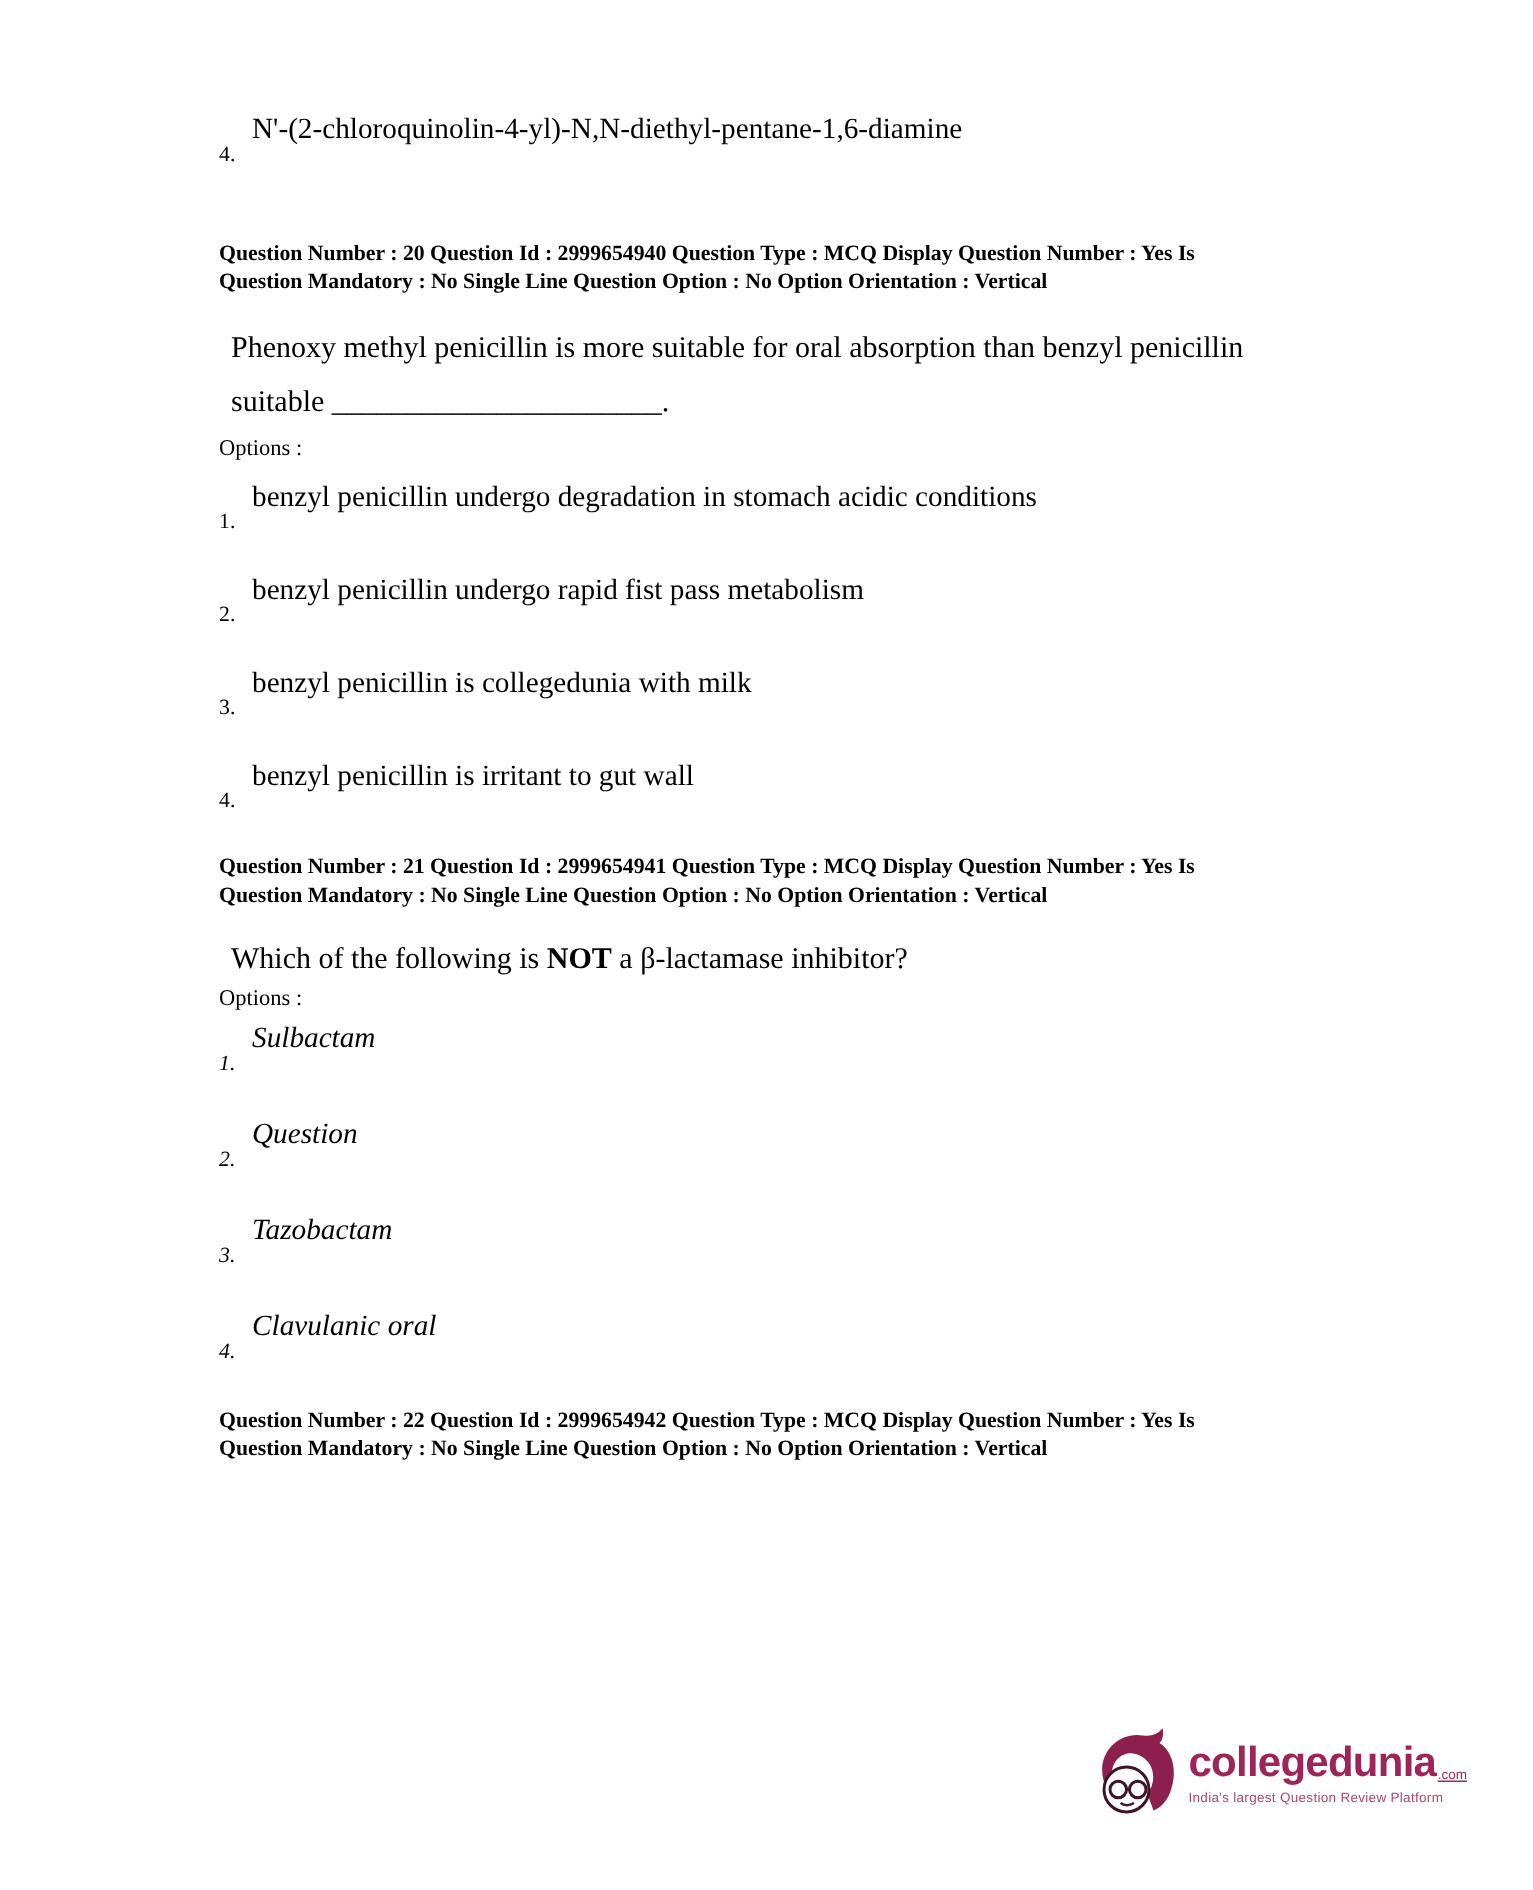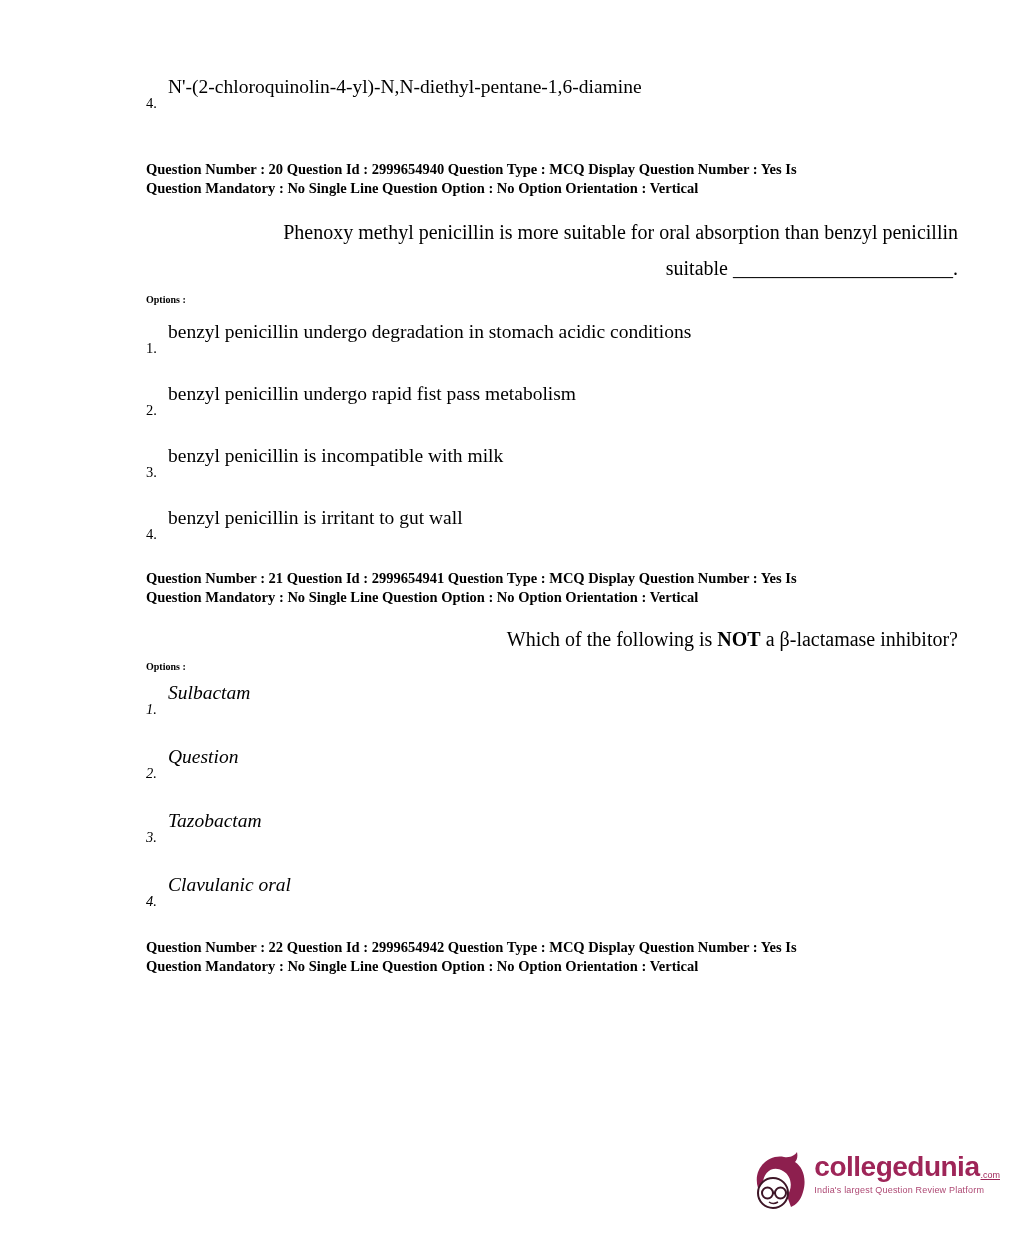--- a/index.html
+++ b/index.html
@@ -27,27 +27,26 @@
     font-size: 14.5px;
     line-height: 19px;
     white-space: nowrap;
   }
 
   
   .q-body {
     margin: 16px 0 0 8px;
     font-size: 20px;
     line-height: 36px;
-    text-align: right;
   }
   .q-line { white-space: nowrap; }
 
   .options-label {
-    font-weight: bold;
-    font-size: 10px;
+    font-weight: normal;
+    font-size: 15px;
     line-height: 19px;
     margin-top: 4px;
   }
 
   .options { margin-top: 12px; }
 
   .option { }
   .opt-text {
     margin-left: 22px;
     font-size: 19.5px;
@@ -71,23 +70,23 @@
   .q21 .options-label { margin-top: 0; }
   .q21 .options { margin-top: 6px; font-style: italic; }
   .q21 .option { margin-bottom: 28px; }
 
   .q22 { margin-top: 28px; }
 
   
   .logo {
     position: absolute;
     top: 1152px;
-    right: 16px;
+    right: 38px;
     display: flex;
-    align-items: flex-start;
+    align-items: center;
     gap: 9px;
   }
   .logo-icon { display: inline-block; line-height: 0; }
   .brand-line {
     display: flex;
     align-items: flex-end;
     font-family: "Liberation Sans", sans-serif;
   }
   .brand {
     font-size: 28px;
@@ -136,21 +135,21 @@
       <div class="options">
         <div class="option">
           <div class="opt-text">benzyl penicillin undergo degradation in stomach acidic conditions</div>
           <div class="opt-num">1.</div>
         </div>
         <div class="option">
           <div class="opt-text">benzyl penicillin undergo rapid fist pass metabolism</div>
           <div class="opt-num">2.</div>
         </div>
         <div class="option">
-          <div class="opt-text">benzyl penicillin is incompatible with milk</div>
+          <div class="opt-text">benzyl penicillin is collegedunia with milk</div>
           <div class="opt-num">3.</div>
         </div>
         <div class="option">
           <div class="opt-text">benzyl penicillin is irritant to gut wall</div>
           <div class="opt-num">4.</div>
         </div>
       </div>
     </section>
 
     <section class="question q21">

